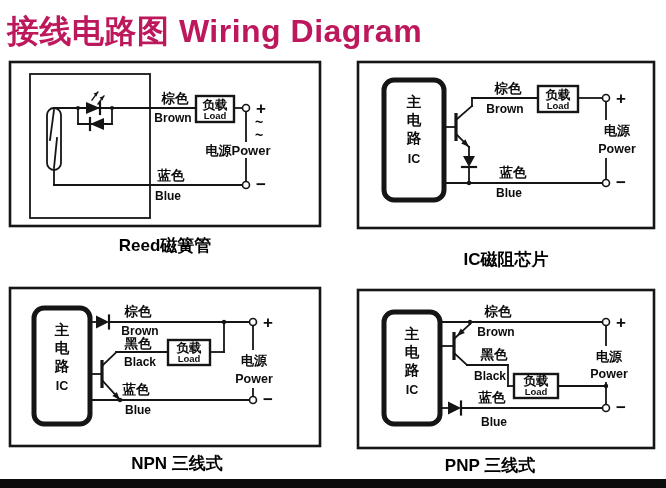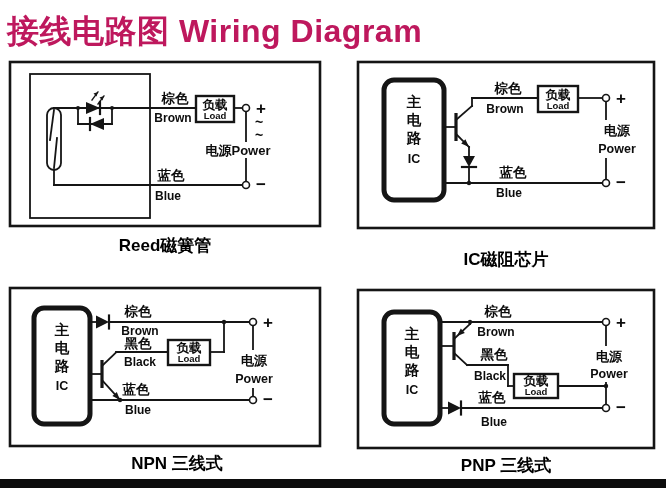--- a/index.html
+++ b/index.html
@@ -287,16 +287,16 @@
       <text class="t-sign" x="265" y="125">−</text>
     </g>
 
     <text class="t-cn" x="142" y="28">棕色</text>
     <text class="t-en" x="140" y="48">Brown</text>
     <text class="t-cn" x="138" y="71">黑色</text>
     <text class="t-en" x="134" y="92">Black</text>
     <text class="t-cn" x="136" y="114">蓝色</text>
     <text class="t-en" x="138" y="138">Blue</text>
   </svg>
-  <div class="caption" style="left:356px; top:454px; width:300px;">PNP 三线式</div>
+  <div class="caption" style="left:340px; top:454px; width:300px;">PNP 三线式</div>
 
   <div class="scan-bar"></div>
 </div>
 
 </body></html>

